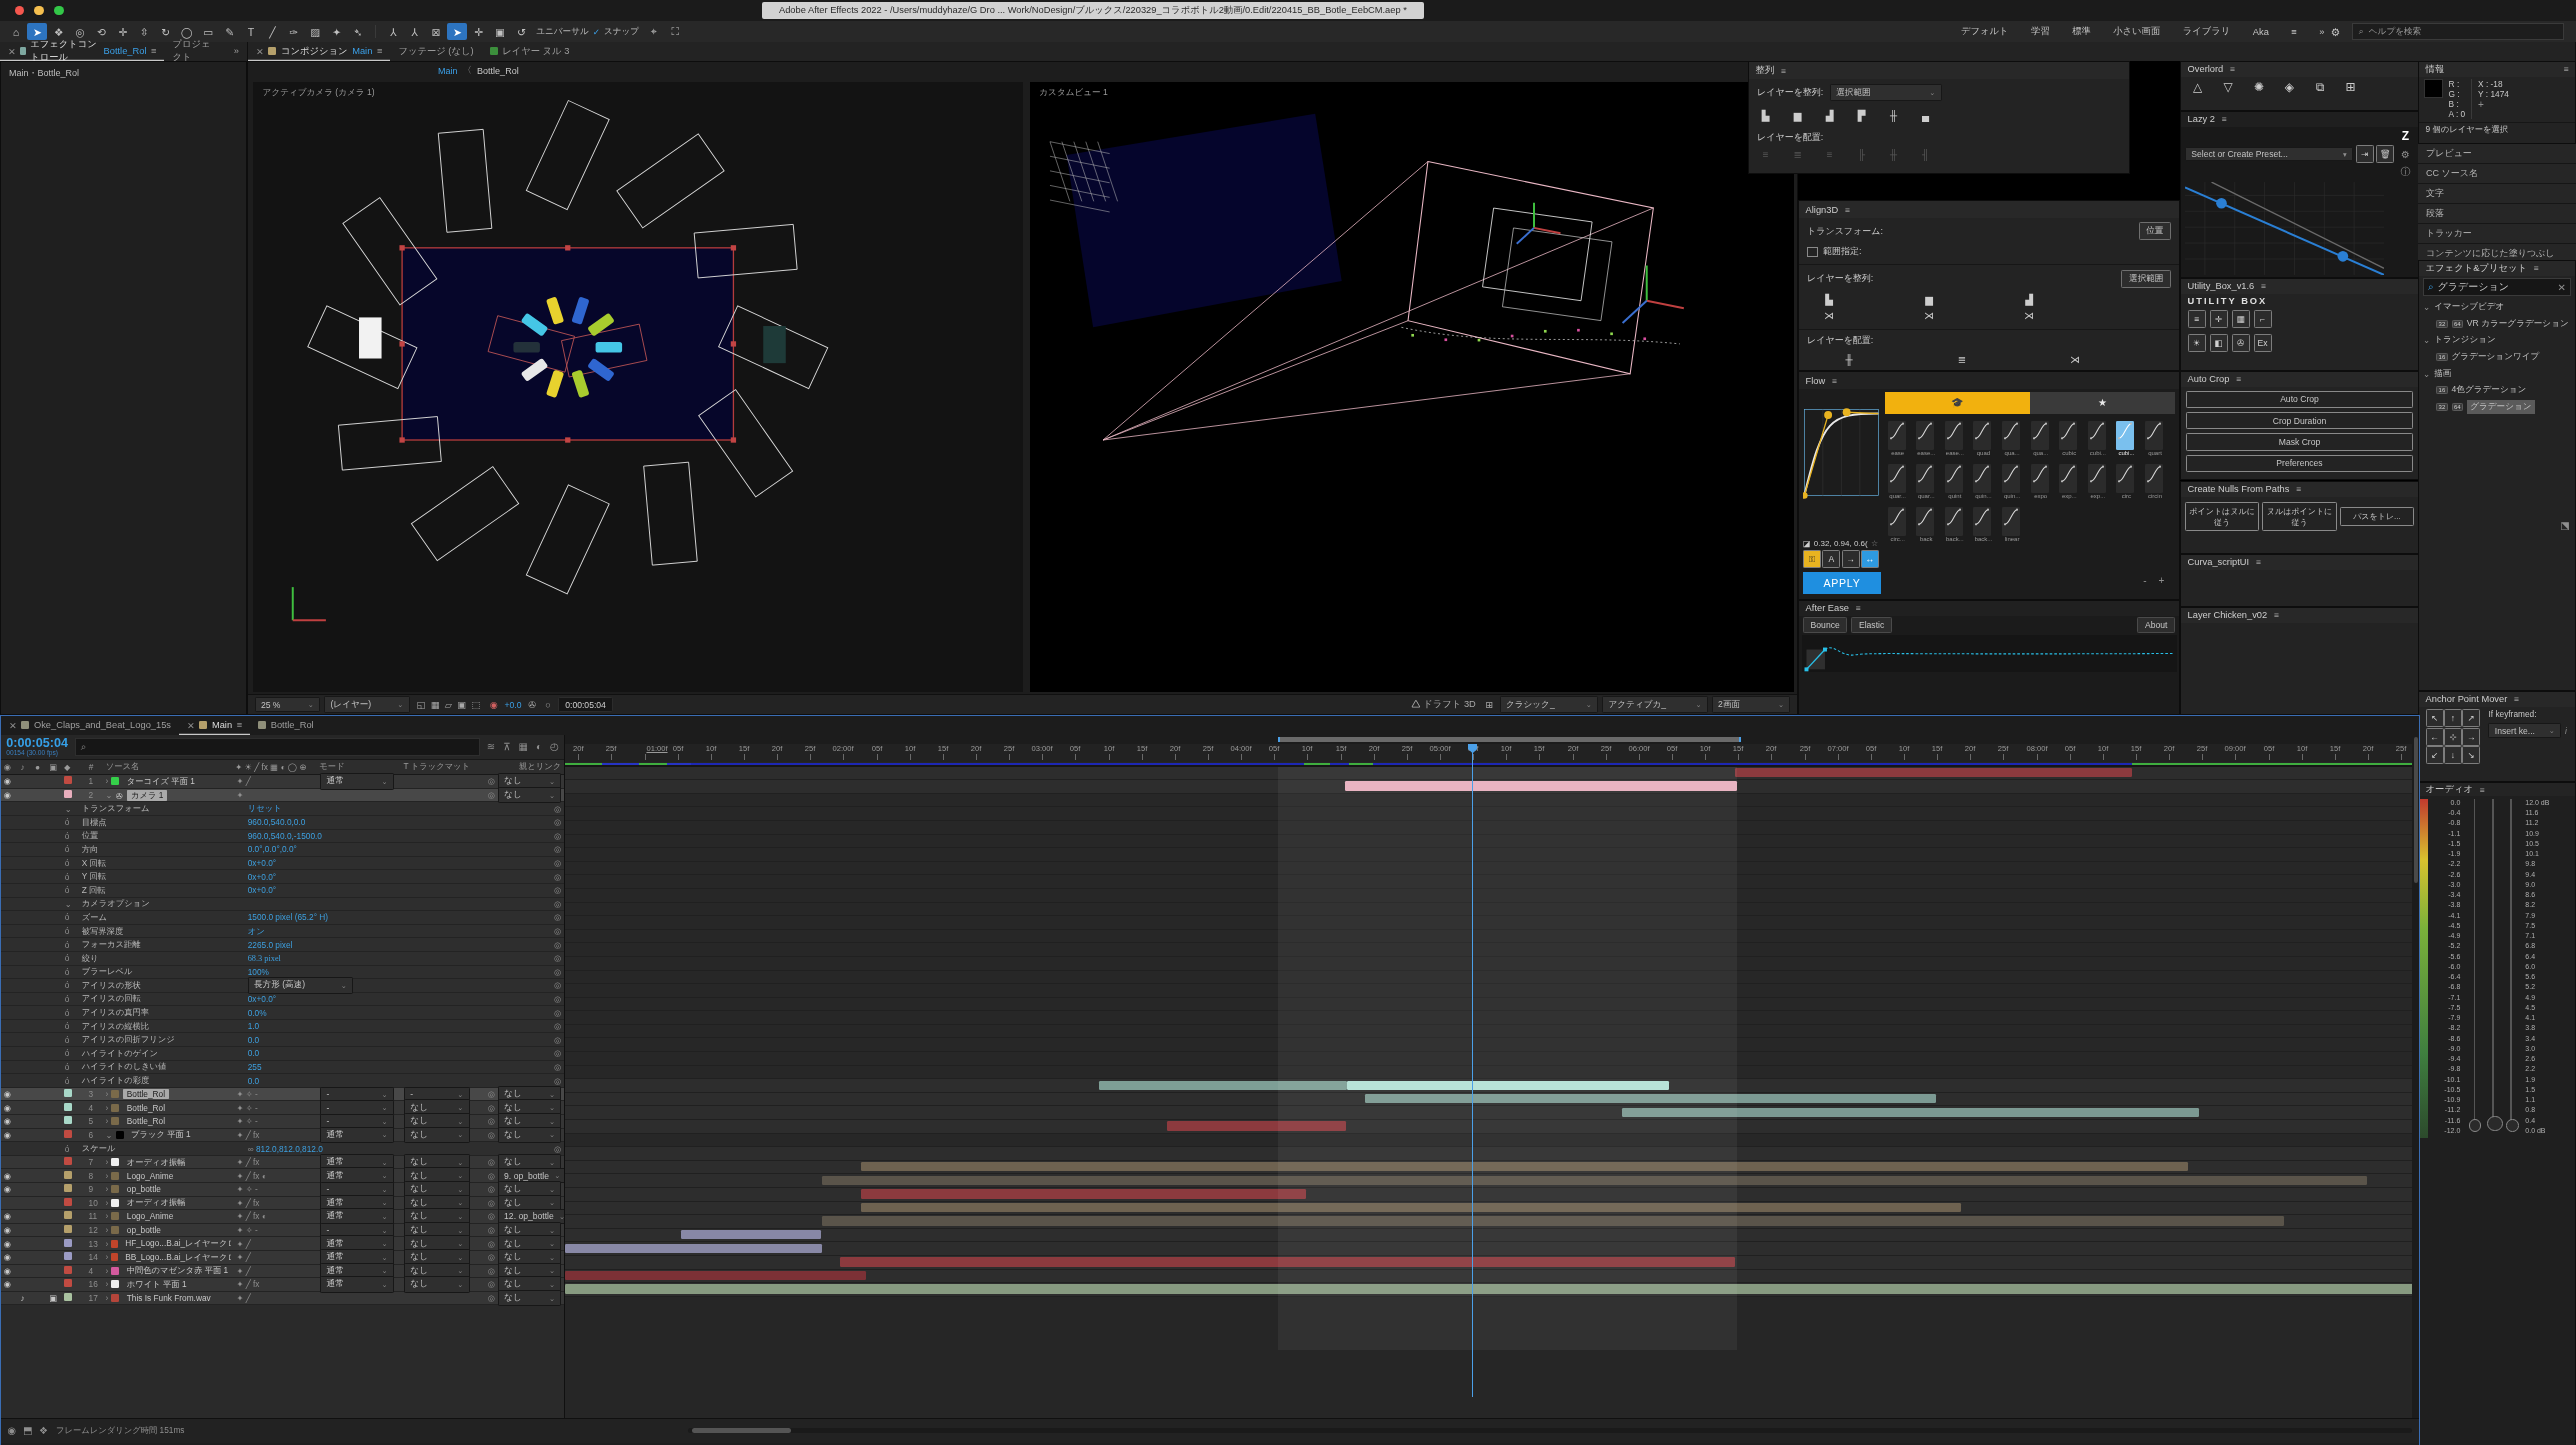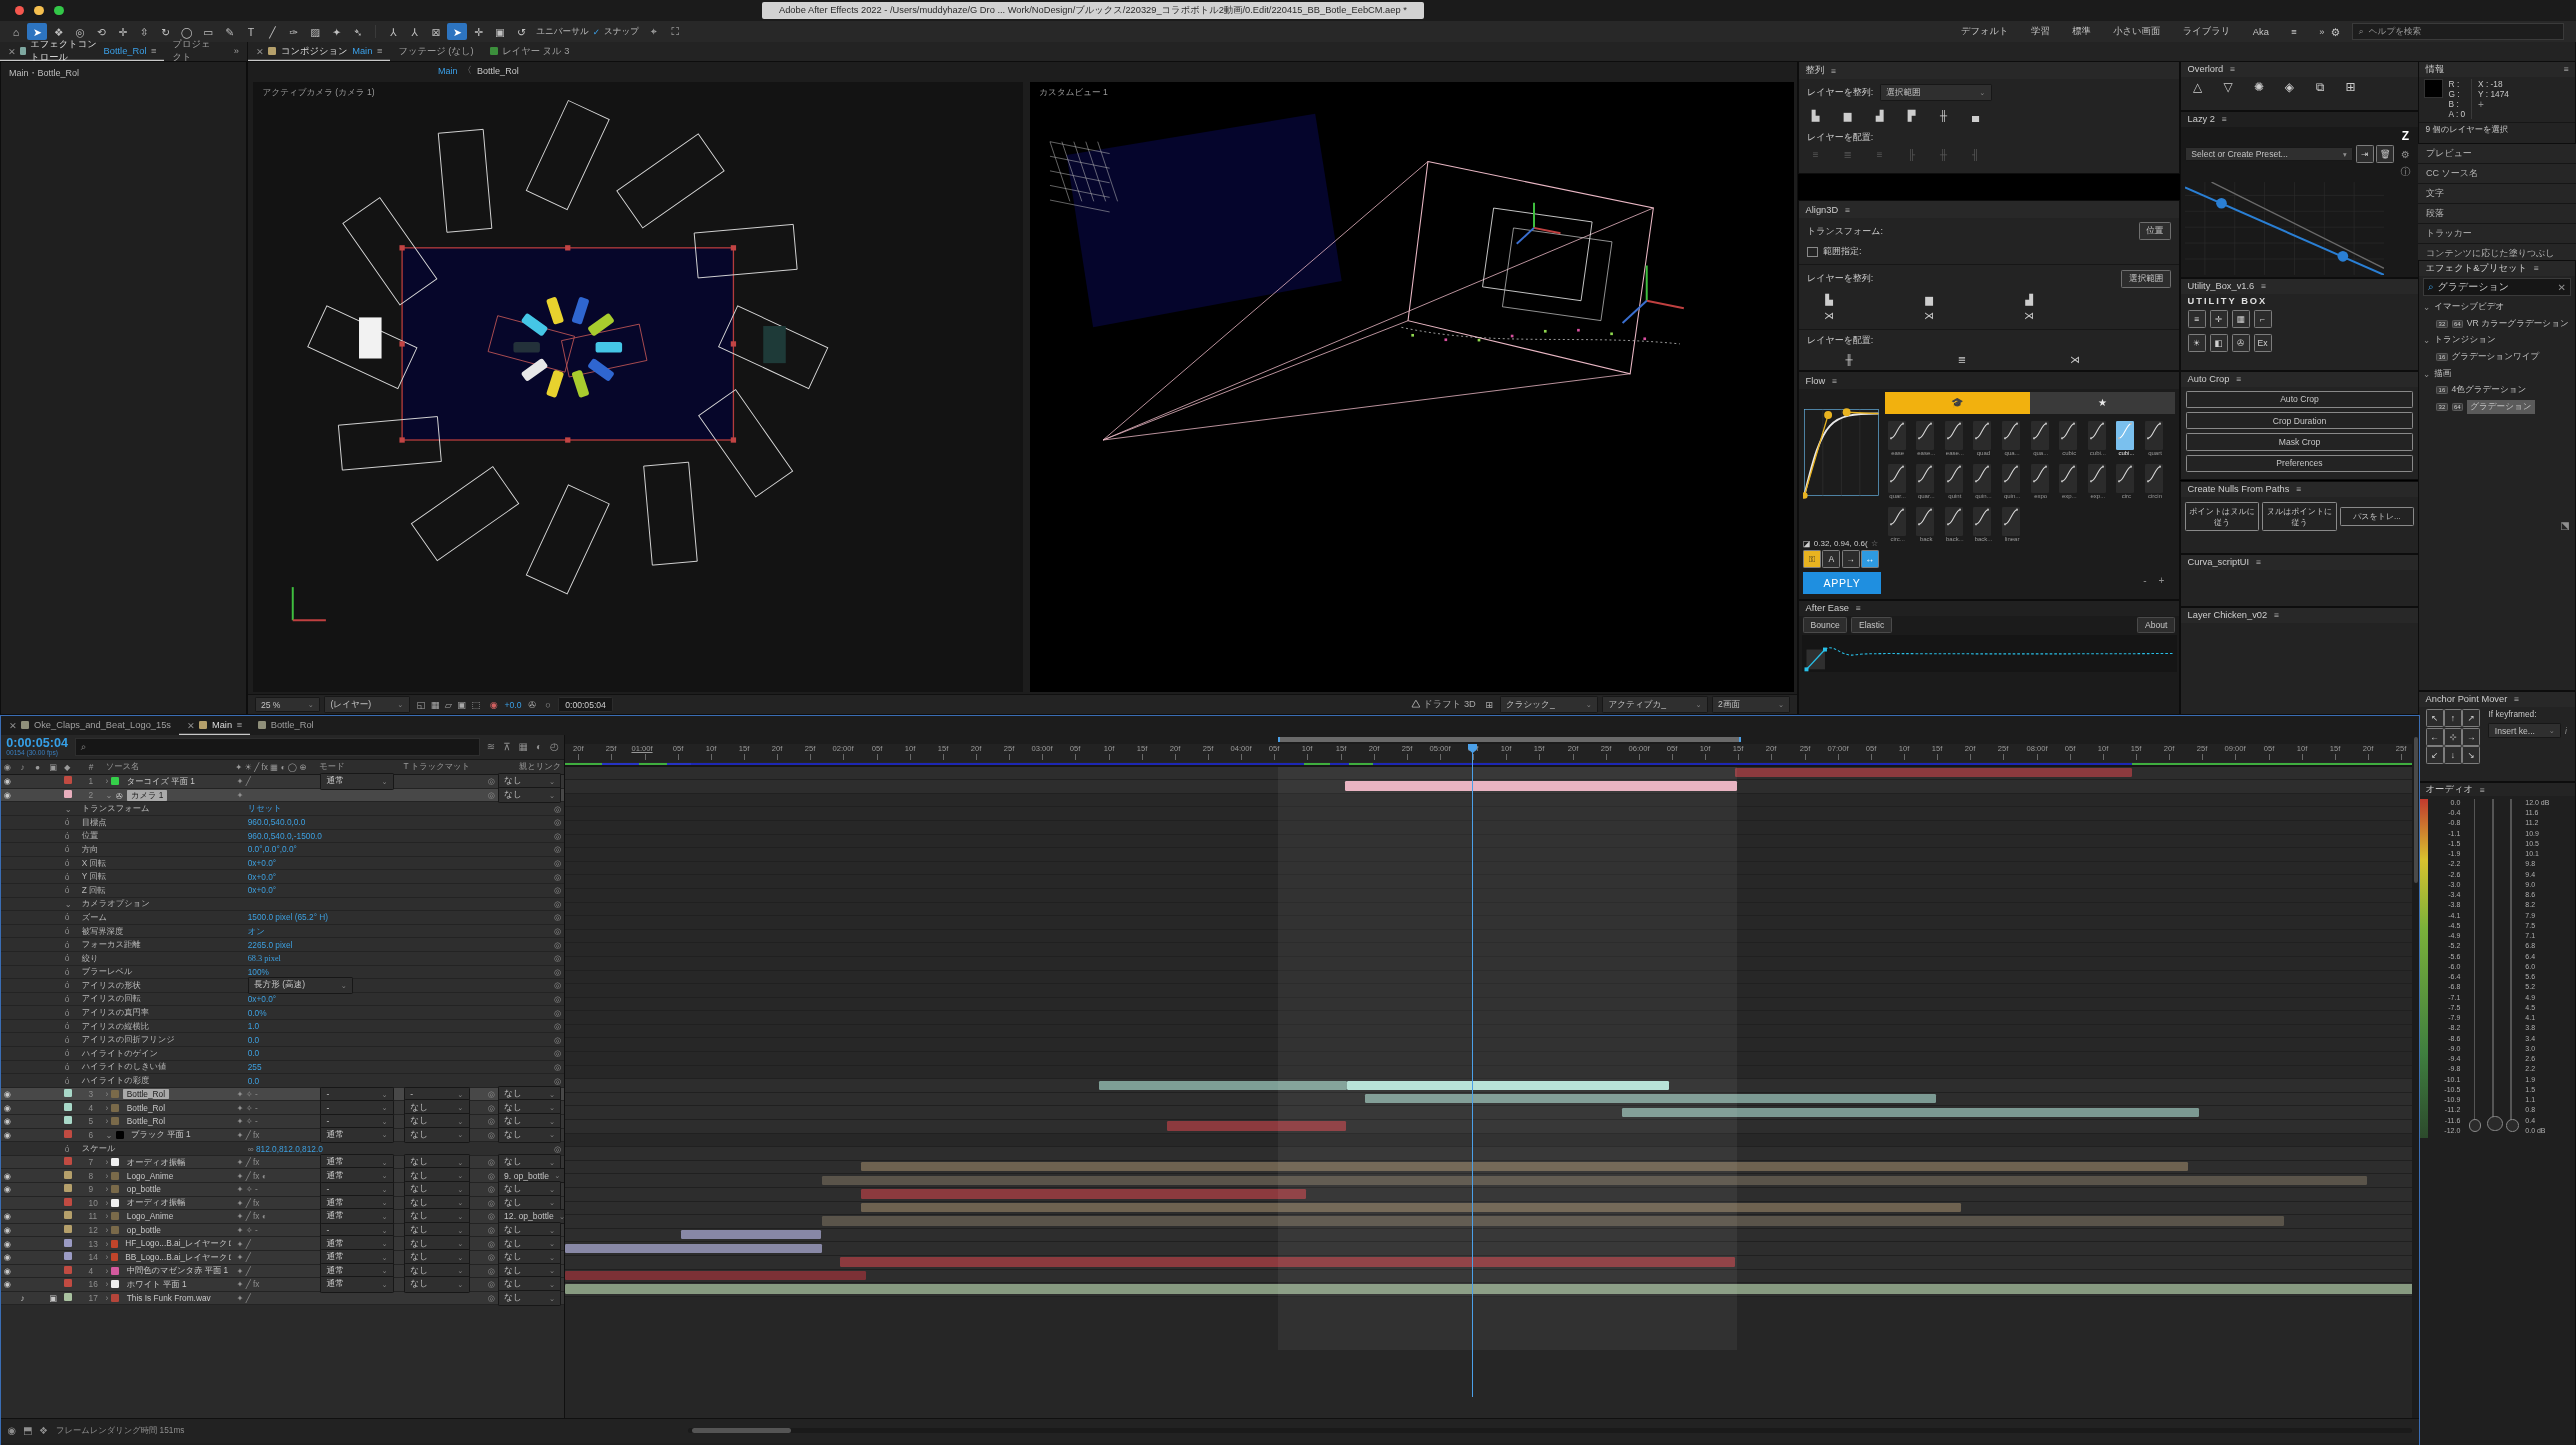--- a/index.html
+++ b/index.html
@@ -308,21 +308,21 @@
         <span>アクティブカ_</span>
         <span class="car">⌄</span>
       </span>
     <span class="dd" style="width:66px">
         <span>2画面</span>
         <span class="car">⌄</span>
       </span>
   </div>
 </div>
 
-<div class="panel" style="left:1798px;top:61px;width:382px;height:113px">
+<div class="panel" style="left:1748px;top:61px;width:382px;height:113px">
   <div class="ptitle">
       <span>整列</span>
       <span class="menu">≡</span>
     </div>
   <div class="row" style="padding:5.3px 8px;gap:6.6px;font-size:9px">
     <span>レイヤーを整列:</span>
     <span class="dd" style="width:99px">
         <span>選択範囲</span>
         <span class="car">⌄</span>
       </span>
@@ -1784,21 +1784,21 @@
     </div>
     <div class="tlright">
       <div class="abs" style="left:0;top:0;width:1848px;height:9.3px;background:#1c1c1c" id="workstrip">
           <div class="abs" style="top: 2px; height: 5.3px; background: rgb(106, 106, 106); border-left: 2px solid rgb(75, 160, 232); border-right: 2px solid rgb(75, 160, 232); left: 713px; width: 459px;"></div>
         </div>
       <div class="abs" style="left:0;top:9.3px;width:1848px;height:18.6px;background:#222" id="ruler">
           <span class="rulerlab" style="left: 13.3px;">20f</span>
           <span class="tick" style="left: 13.3px;"></span>
           <span class="rulerlab" style="left: 46px;">25f</span>
           <span class="tick" style="left: 46px;"></span>
-          <span class="rulerlab" style="left: 77px; text-decoration: underline;">01:00f</span>
+          <span class="rulerlab" style="left: 92px; text-decoration: underline;">01:00f</span>
           <span class="tick" style="left: 80px;"></span>
           <span class="rulerlab" style="left: 113px;">05f</span>
           <span class="tick" style="left: 113px;"></span>
           <span class="rulerlab" style="left: 146px;">10f</span>
           <span class="tick" style="left: 146px;"></span>
           <span class="rulerlab" style="left: 179px;">15f</span>
           <span class="tick" style="left: 179px;"></span>
           <span class="rulerlab" style="left: 212px;">20f</span>
           <span class="tick" style="left: 212px;"></span>
           <span class="rulerlab" style="left: 245px;">25f</span>

